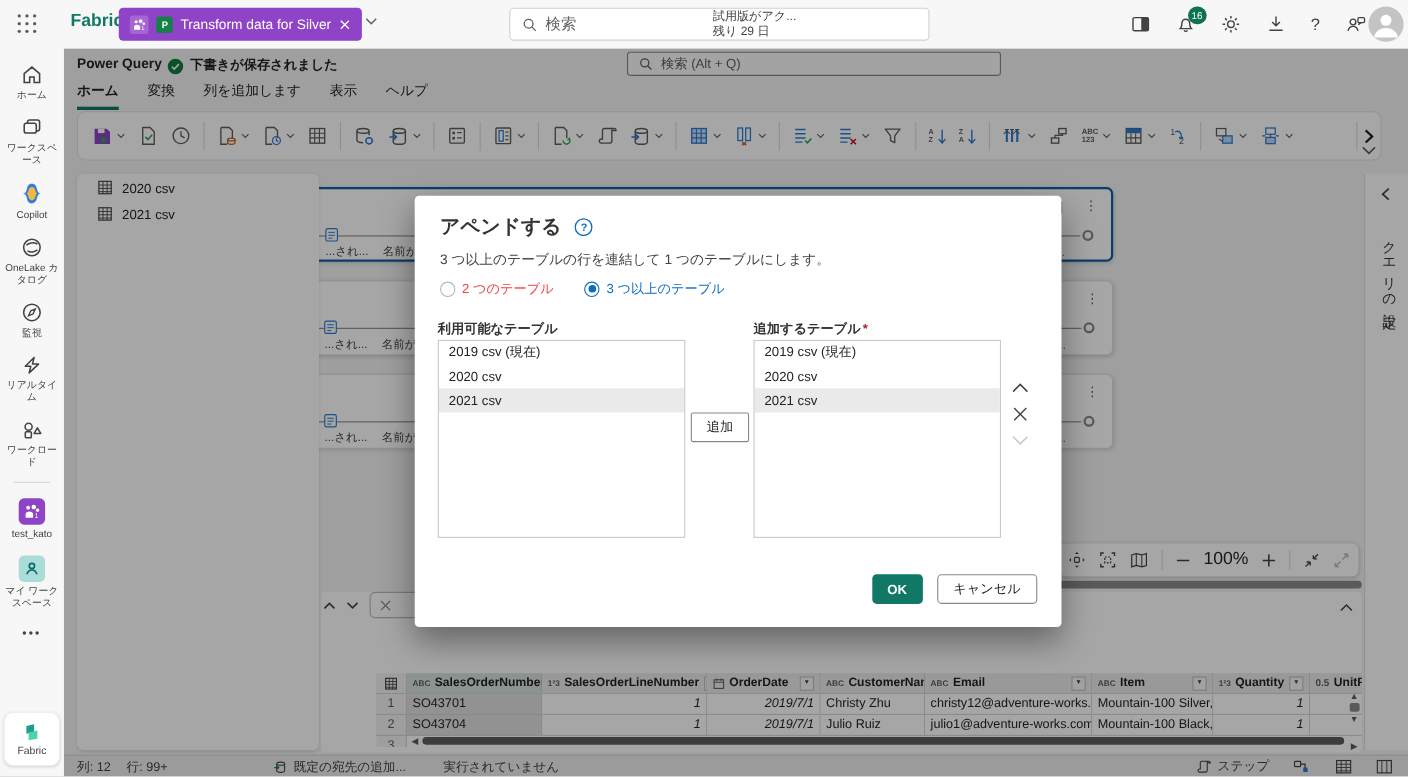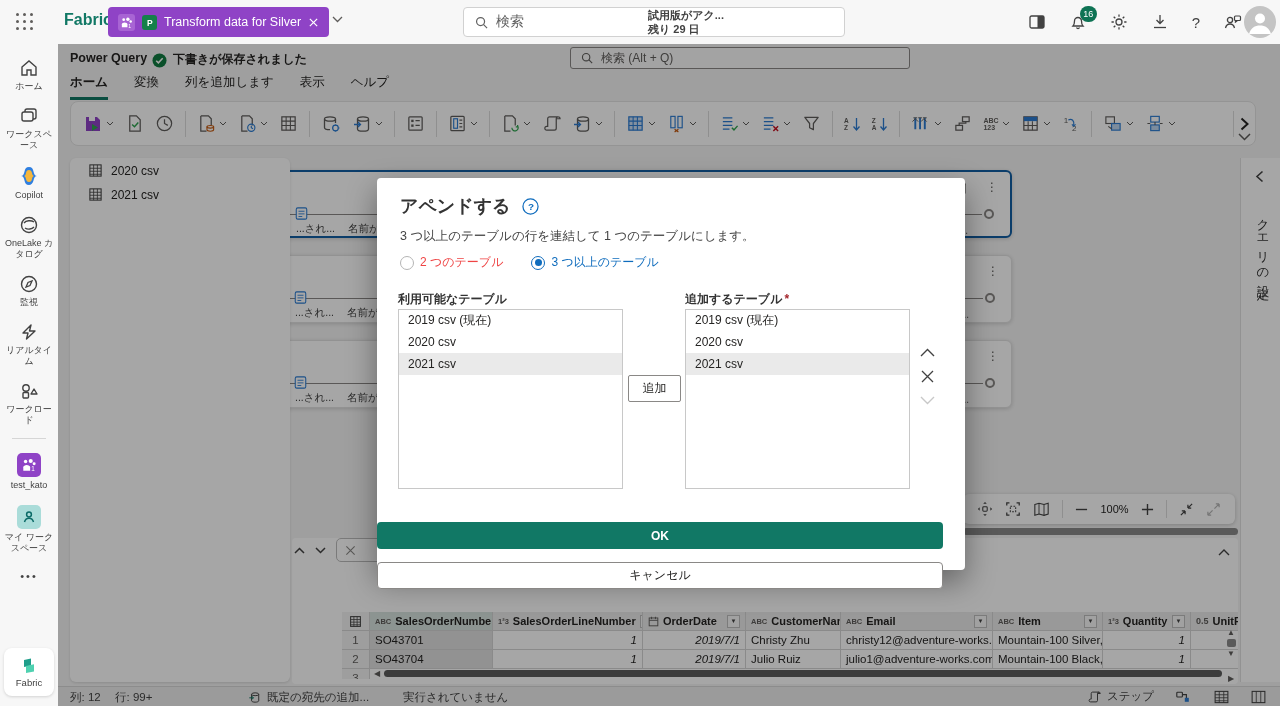--- a/index.html
+++ b/index.html
@@ -12,21 +12,21 @@
   
   #topbar { left:0; top:0; width:1280px; height:44px; background:#f7f7f7; z-index:100; }
   #waffle { left:16px; top:13px; width:18px; height:18px; display:grid; grid-template-columns:repeat(3,1fr); gap:3px; cursor:pointer; }
   #waffle i { width:3px; height:3px; border-radius:50%; background:#5f5d5b; }
   #brand { left:64px; top:11px; font-size:16px; font-weight:bold; color:#117865; }
   #session-tab { left:108px; top:7px; height:30px; background:#8f43c6; border-radius:4px; display:flex; align-items:center; gap:7px; padding:0 10px; color:#fff; }
   #session-tab .lbl { font-size:12.5px; }
   #tab-chevron { left:332px; top:16px; color:#5f5d5b; }
   #global-search { left:463px; top:7px; width:382px; height:30px; background:#fff; border:1px solid #d1d1d1; border-radius:4px; display:flex; align-items:center; gap:8px; padding:0 11px; }
   #global-search .ph { font-size:14px; color:#616161; }
-  #trial { left:648px; top:8px; font-size:11px; line-height:14px; color:#424242;font-weight:bold; }
+  #trial { left:648px; top:8px; font-size:11px; line-height:14px; color:#424242; }
   #topicons { right:38px; top:6px; display:flex; align-items:center; gap:23px; height:32px; }
   .ticon { position:relative; cursor:pointer; }
   #badge { position:absolute; top:-7px; right:-10px; min-width:17px; height:16px; border-radius:9px; background:#0e7354; color:#fff; font-size:9px; display:flex; align-items:center; justify-content:center; padding:0 3px; }
   #help-glyph { font-size:15px; color:#424242; }
   #avatar { right:4px; top:6px; width:32px; height:32px; border-radius:50%; background:#c4c4c4; overflow:hidden; cursor:pointer; }
 
   
   #leftrail { left:0; top:44px; width:58px; height:662px; background:#f7f7f7; z-index:90; display:flex; flex-direction:column; align-items:center; }
   .rail-item { width:56px; display:flex; flex-direction:column; align-items:center; gap:3px; margin-top:14px; cursor:pointer; }
   .rail-item .rl { font-size:9px; line-height:11px; color:#424242; text-align:center; width:54px; }
@@ -71,21 +71,21 @@
   .node .dbic { position:absolute; right:42px; top:8px; }
   .node .line { position:absolute; left:10px; right:28px; top:42px; height:1px; background:#8a8886; }
   .node .stepic { position:absolute; top:34px; }
   .node .steplabels { position:absolute; left:24px; top:50px; display:flex; gap:13px; font-size:10.5px; color:#424242; white-space:nowrap; }
   .node .plus { position:absolute; right:47px; top:35px; width:15px; height:15px; border-radius:50%; background:#fff; border:1px solid #c7c7c7; color:#115ea3; font-size:12px; line-height:13px; text-align:center; box-shadow:0 1px 2px rgba(0,0,0,.2); cursor:pointer; }
   .node .ring { position:absolute; right:16px; top:37px; width:10px; height:10px; border:2px solid #8a8886; border-radius:50%; background:#fff; }
   .node .nell { position:absolute; right:42px; top:53px; font-size:10px; color:#5f5d5b; }
 
   
   #dctrl { left:963px; top:494px; width:272px; height:30px; background:#fff; border-radius:6px; box-shadow:0 1px 4px rgba(0,0,0,.2); display:flex; align-items:center; justify-content:center; gap:12px; z-index:6; }
-  #dctrl .zoomtxt { font-size:11px; color:#252423; }
+  #dctrl .zoomtxt { font-size:16px; color:#252423; }
   #dctrl .sep { width:1px; height:18px; background:#dcdcdc; }
   #dscroll { left:963px; top:528px; width:275px; height:7px; border-radius:4px; background:#8a8a8a; z-index:6; }
 
   
   #fstrip { left:294px; top:538px; display:flex; align-items:center; gap:10px; z-index:6; }
   #fxbox { width:300px; height:24px; background:#fff; border:1px solid #bcbcbc; border-radius:5px; display:flex; align-items:center; padding:0 8px; }
 
   
   #bpane { left:292px; top:538px; width:946px; height:146px; background:#fff; border-radius:4px; z-index:4; }
   #bpane-collapse { left:1218px; top:548px; z-index:6; }
@@ -132,21 +132,21 @@
   #lbl-target .req { color:#a4262c; margin-left:2px; }
   .listbox { top:131px; width:225px; height:180px; border:1px solid #c8c8c8; background:#fff; overflow:hidden; }
   #list-avail { left:21px; }
   #list-target { left:308px; }
   .litem { height:21.5px; display:flex; align-items:center; padding:0 9px; font-size:12px; cursor:pointer; }
   .litem.sel { background:#eaeaea; }
   #add-btn { left:251px; top:197px; width:53px; height:27px; background:#fff; border:1px solid #8a8886; border-radius:2px; font-size:12px; display:flex; align-items:center; justify-content:center; cursor:pointer; }
   #list-ctrls { left:543px; top:170px; display:flex; flex-direction:column; gap:13px; align-items:center; }
   #list-ctrls .en { color:#424242; cursor:pointer; }
   #list-ctrls .dis { color:#c8c8c8; }
-  #dlg-buttons { left:0; top:344px; width:566px; display:flex; justify-content:flex-end; gap:13px;flex-direction:column; }
+  #dlg-buttons { left:0; top:344px; width:566px; display:flex; justify-content:flex-end; gap:13px; }
   #ok-btn { min-width:46px; height:27px; background:#117865; color:#fff; border-radius:4px; font-size:12px; font-weight:bold; display:flex; align-items:center; justify-content:center; padding:0 12px; cursor:pointer; }
   #cancel-btn { height:27px; background:#fff; border:1px solid #8a8886; border-radius:4px; font-size:12px; display:flex; align-items:center; justify-content:center; padding:0 14px; cursor:pointer; }
 </style>
 </head>
 <body>
 
 <div id="app">
 
   <div id="topbar" class="abs">
     <div id="waffle" class="abs">

